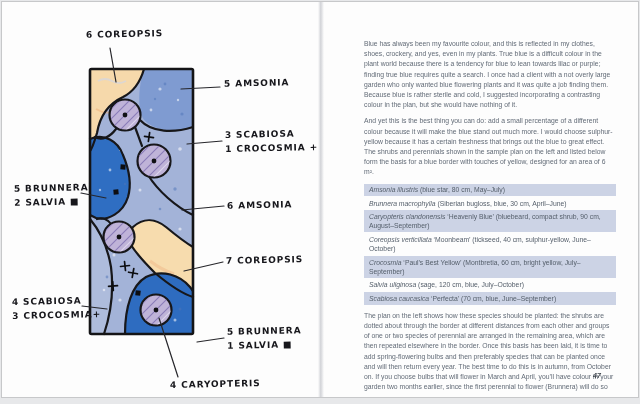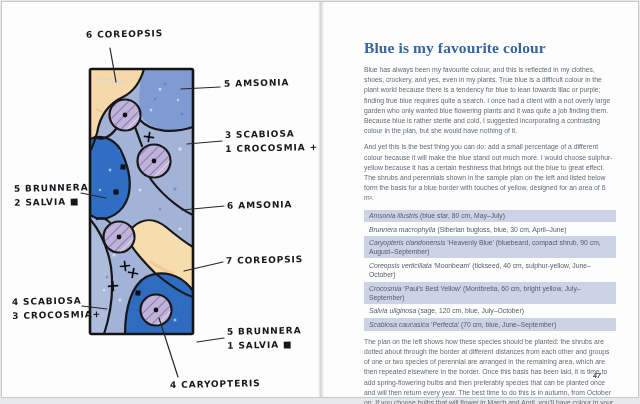--- a/index.html
+++ b/index.html
@@ -238,21 +238,20 @@
     <span>5 BRUNNERA</span>
     <span>1 SALVIA ■</span>
   </div>
   <div class="plan-label" style="left:168px;top:375px;">
     <span>4 CARYOPTERIS</span>
   </div>
 
   <div class="gutter"></div>
 
   <div class="article">
-    <h1>Blue is my favourite colour</h1>
     <p>Blue has always been my favourite colour, and this is reflected in my clothes, shoes, crockery, and yes, even in my plants. True blue is a difficult colour in the plant world because there is a tendency for blue to lean towards lilac or purple; finding true blue requires quite a search. I once had a client with a not overly large garden who only wanted blue flowering plants and it was quite a job finding them. Because blue is rather sterile and cold, I suggested incorporating a contrasting colour in the plan, but she would have nothing of it.</p>
     <p>And yet this is the best thing you can do: add a small percentage of a different colour because it will make the blue stand out much more. I would choose sulphur-yellow because it has a certain freshness that brings out the blue to great effect. The shrubs and perennials shown in the sample plan on the left and listed below form the basis for a blue border with touches of yellow, designed for an area of 6 m².</p>
 
     <div class="plant-table">
       <div class="prow">
         <span class="latin">Amsonia illustris</span><span> (blue star, 80 cm, May–July)</span>
       </div>
       <div class="prow">
         <span class="latin">Brunnera macrophylla</span><span> (Siberian bugloss, blue, 30 cm, April–June)</span>
       </div>

